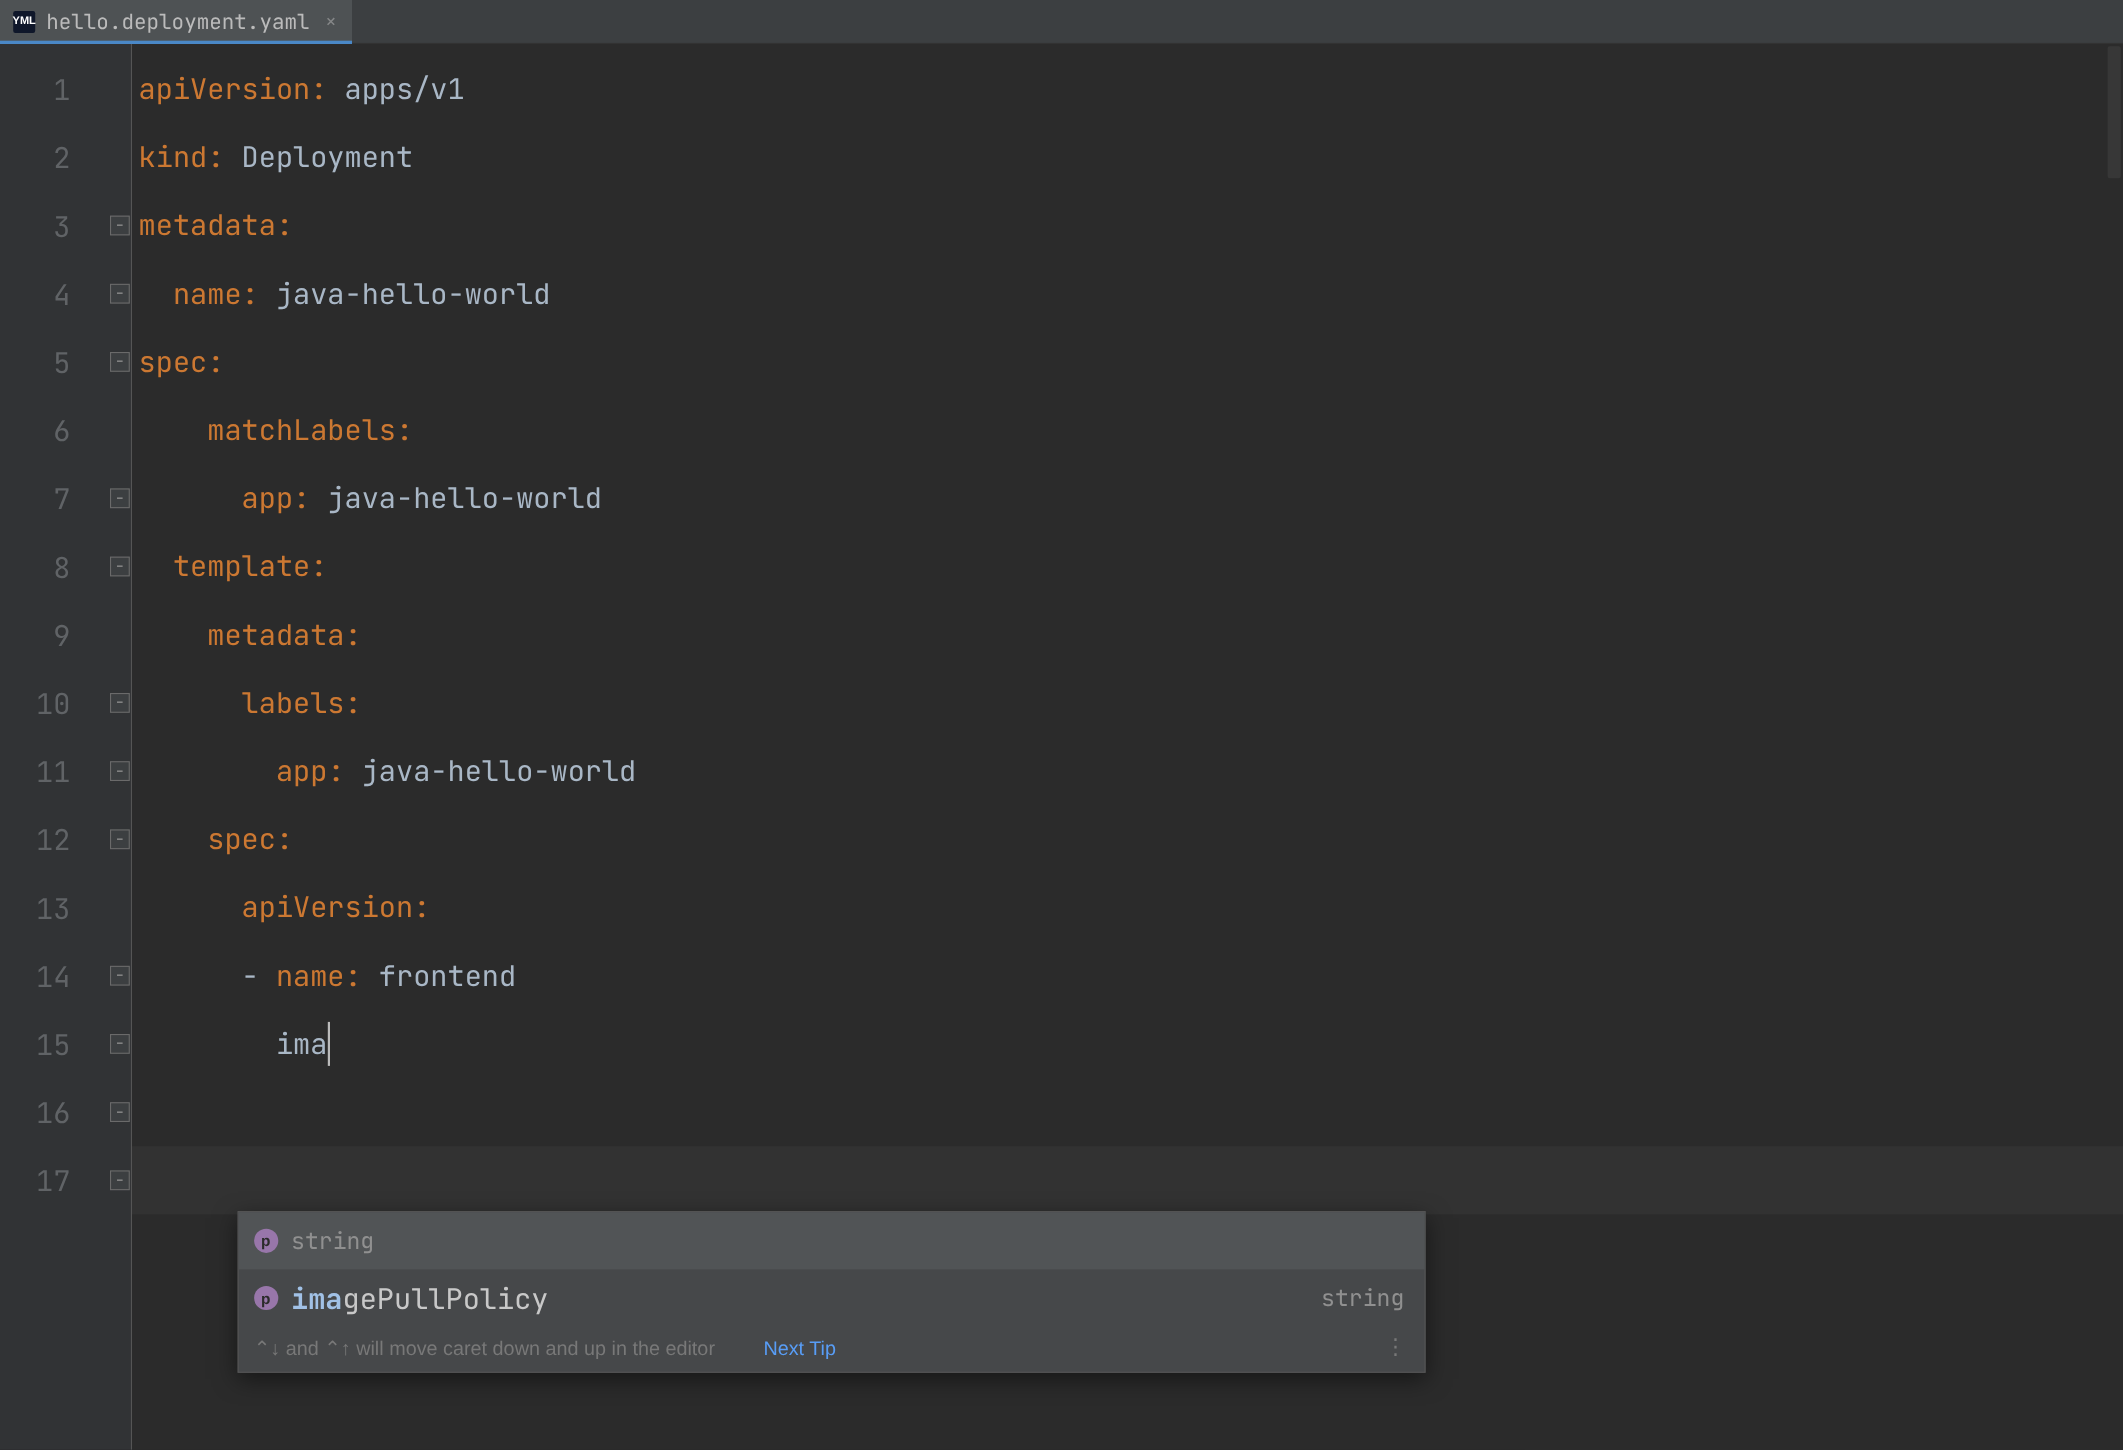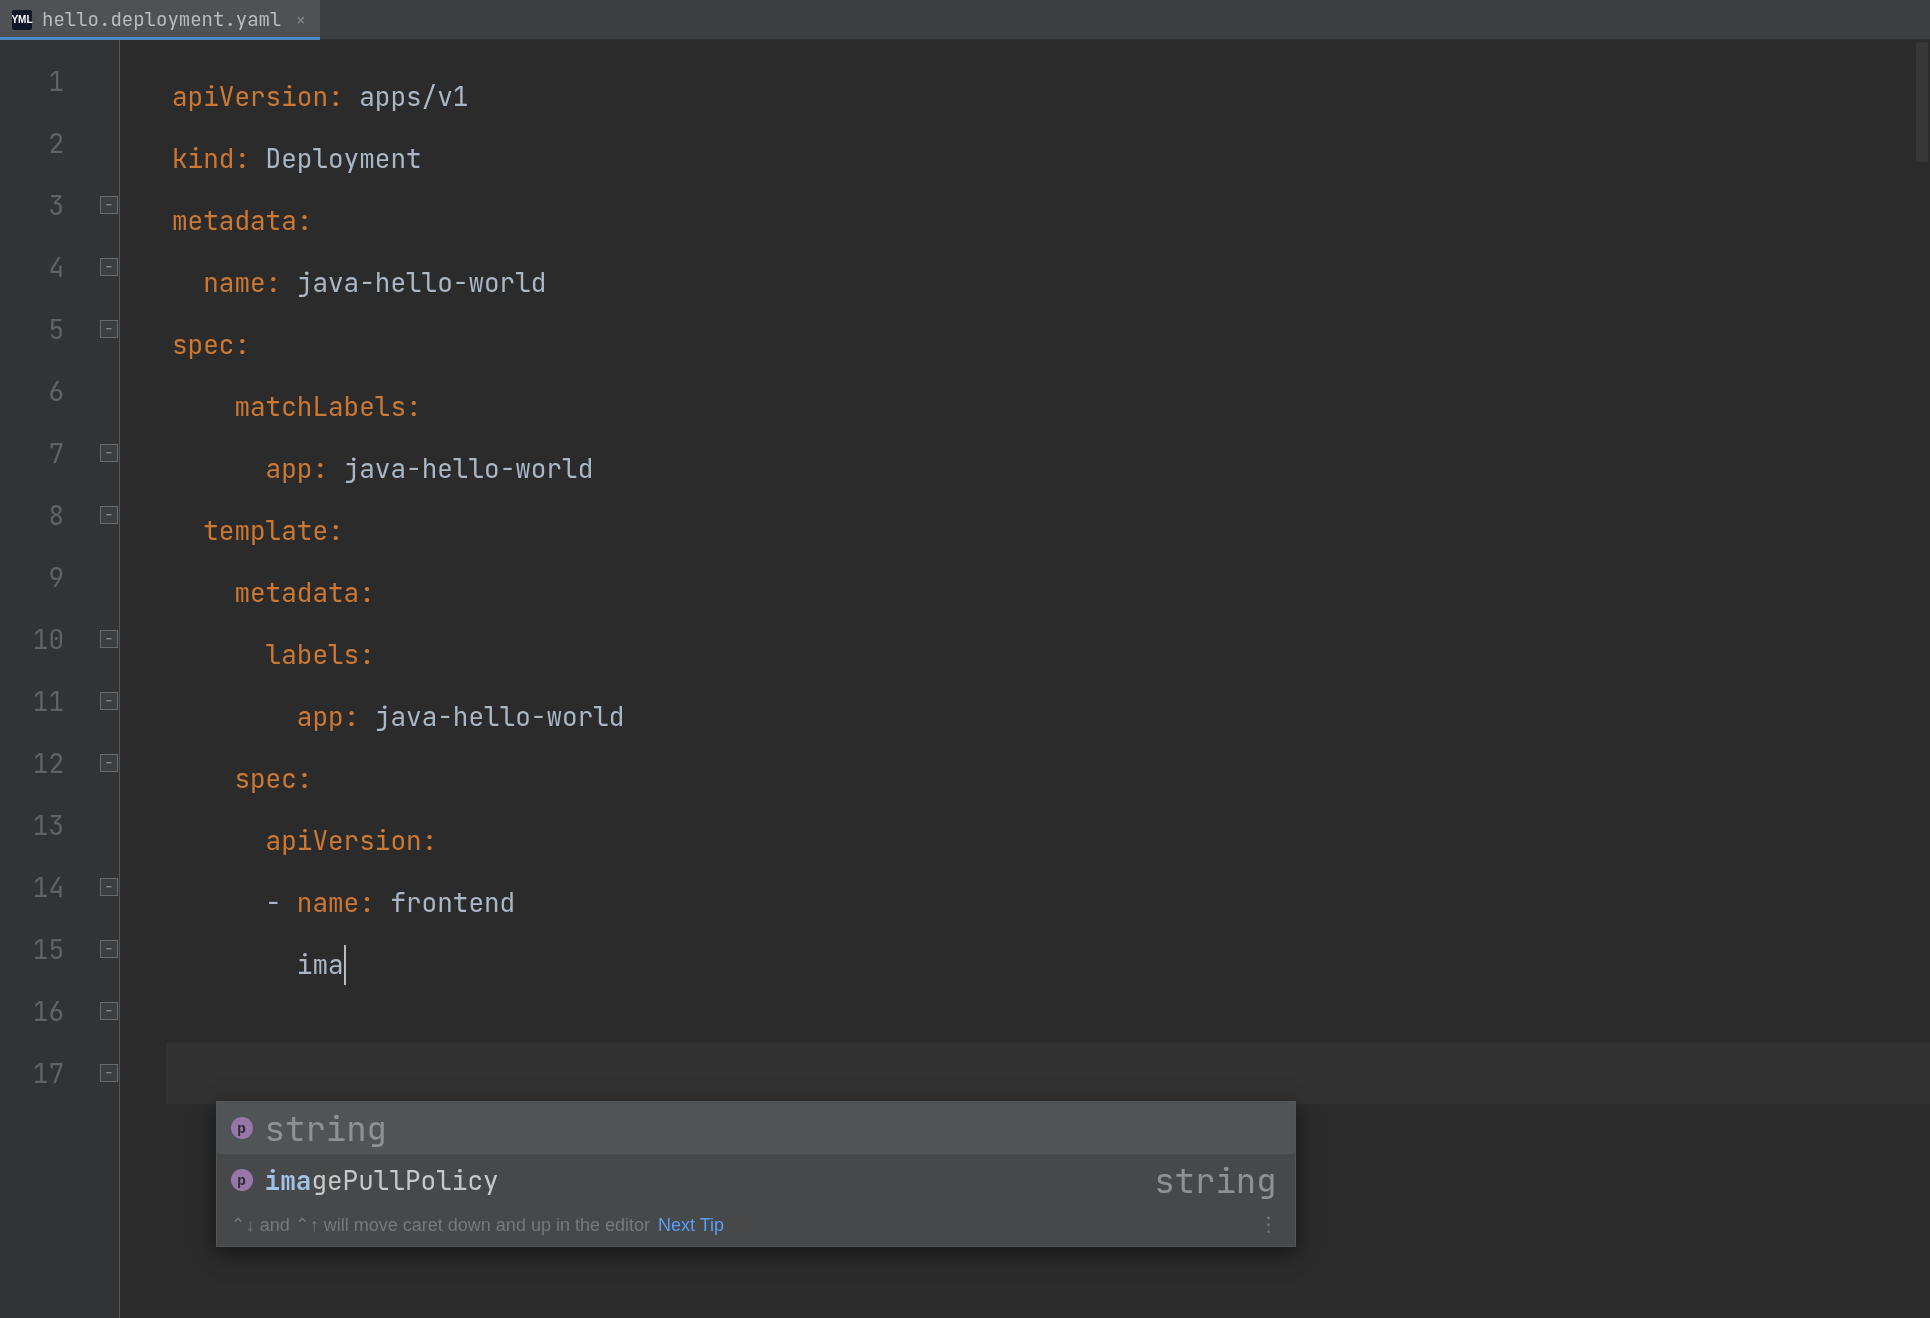--- a/index.html
+++ b/index.html
@@ -114,23 +114,22 @@
     display: flex; align-items: center; justify-content: center;
   }
   .fold-marker::before {
     content: "−";
     color: #8a8a8a;
     font-size: 16px;
     line-height: 1;
   }
   .code {
     flex: 1;
-    padding-top: 26px;
-    position: relative;
-    margin-left: 46px;
+    padding-top: 10px;
+    position: relative;
   }
   .code-line {
     height: 62px;
     line-height: 62px;
     white-space: pre;
     padding-left: 6px;
     position: relative;
   }
   .current-line-hl {
     position: absolute;
@@ -168,29 +167,29 @@
     border-radius: 50%;
     background: #9876aa;
     color: #2b2b2b;
     font-size: 14px;
     font-weight: bold;
     display: flex; align-items: center; justify-content: center;
     font-family: sans-serif;
   }
   .popup-label { flex: 1; color: var(--completion-fg); }
   .popup-label .m { color: var(--match); font-weight: bold; }
-  .popup-type { color: var(--type); font-size: 34px; }
+  .popup-type { color: var(--type); font-size: 21px; }
   .popup-hint {
     display: flex; align-items: flex-end; gap: 8px;
     font-size: 18px;
     color: var(--hint-fg);
     padding: 6px 14px 10px 14px;
     font-family: -apple-system, sans-serif;
   }
-  .popup-hint .link { color: var(--link); }
+  .popup-hint .link { color: var(--link); margin-left: 36px; }
   .popup-hint .more {
     margin-left: auto;
     letter-spacing: 2px;
     font-size: 20px;
   }
 
   .scrollbar-track {
     position: absolute;
     top: 0; right: 0;
     width: 16px;

